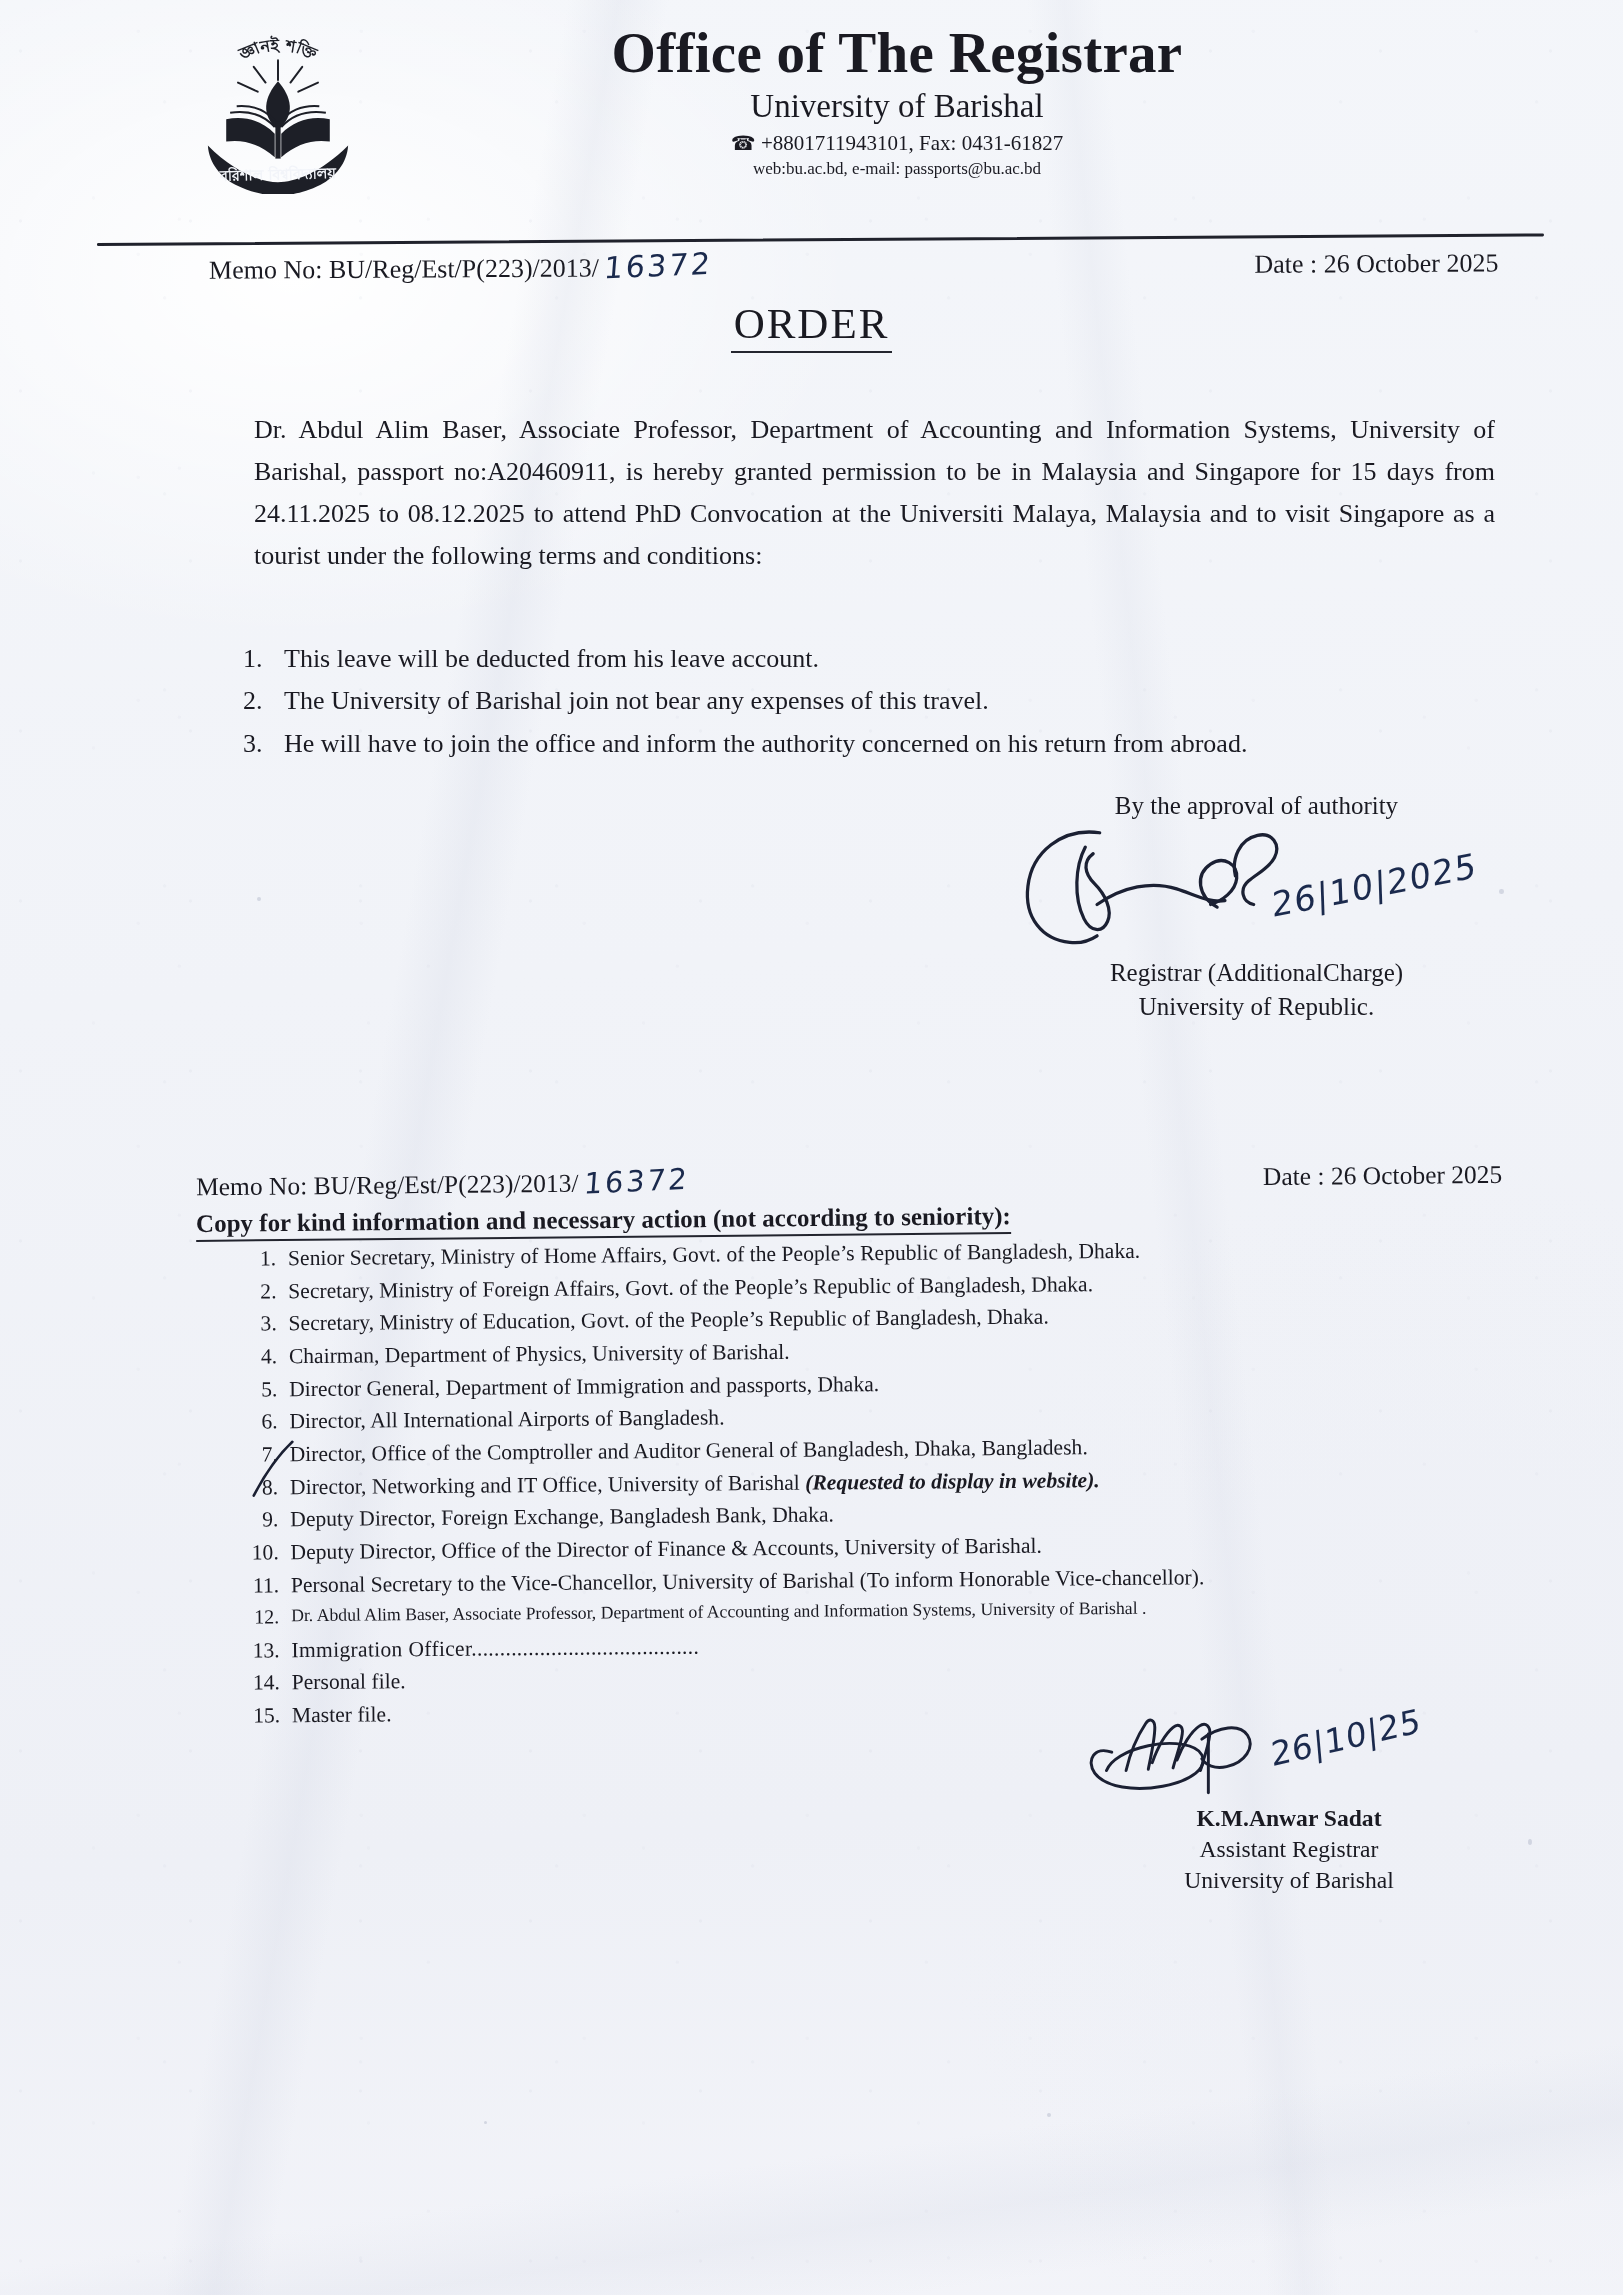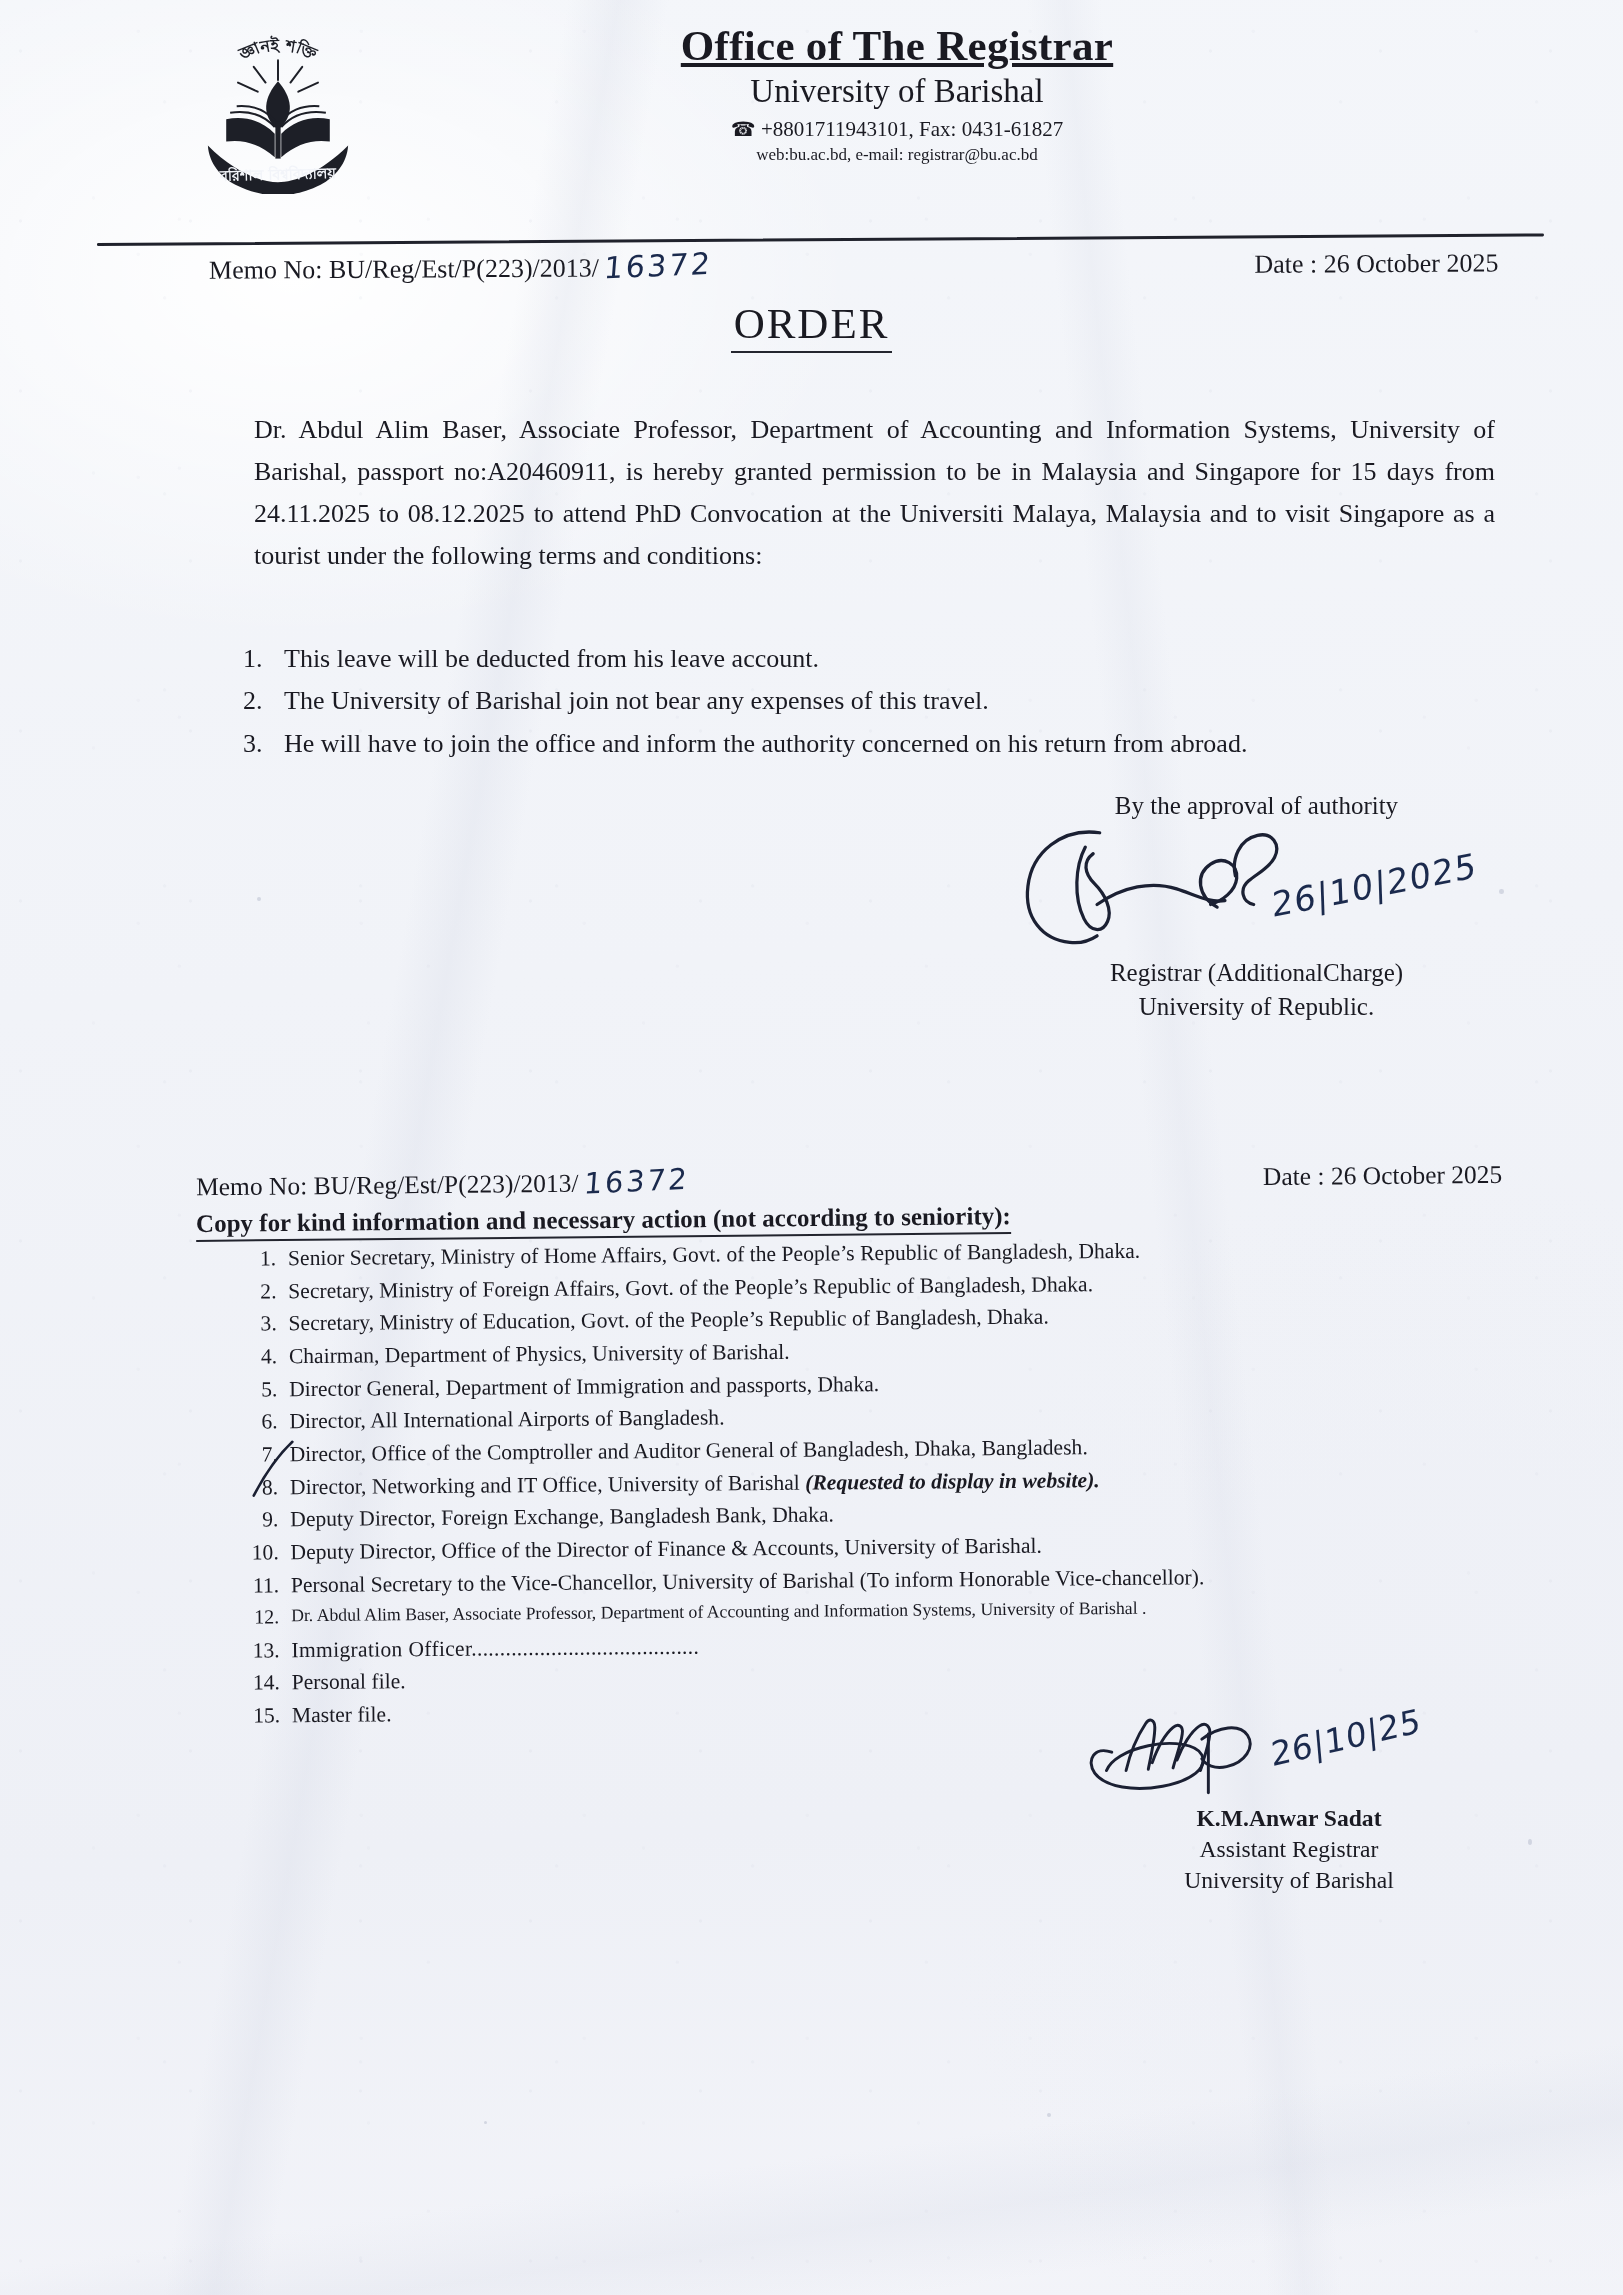--- a/index.html
+++ b/index.html
@@ -74,26 +74,25 @@
   .logo svg { width: 100%; height: 100%; display:block; }
 
   .head-text {
     position: absolute;
     left: 367px;
     right: 196px;
     top: 23.6px;
     text-align: center;
   }
   .office-title {
-    font-size: 43px;
+    font-size: 57px;
     font-weight: bold;
     letter-spacing: 0.3px;
     line-height: 1.02;
     white-space: nowrap;
-    text-decoration: underline;
   }
   .univ-line {
     font-size: 33px;
     line-height: 1.22;
     margin-top: 3.9px;
     white-space: nowrap;
   }
   .addr-line {
     font-size: 28px;
     line-height: 1.2;
@@ -382,21 +381,21 @@
       </svg>
     </div>
 
     <div class="head-text">
       <div class="office-title">Office of The Registrar</div>
       <div class="univ-line">University of Barishal</div>
       <div class="phone-line">
         <span class="tel-glyph">☎</span>
         <span>+8801711943101, Fax: 0431-61827</span>
       </div>
-      <div class="web-line">web:bu.ac.bd, e-mail: registrar@bu.ac.bd</div>
+      <div class="web-line">web:bu.ac.bd, e-mail: passports@bu.ac.bd</div>
     </div>
 
     <div class="head-rule"></div>
   </div>
 
   <div class="memo-row">
     <div class="memo-label">
       <span>Memo No: BU/Reg/Est/P(223)/2013/</span><span class="hand hand-memo">16372</span>
     </div>
     <div class="memo-date">Date : 26 October 2025</div>

